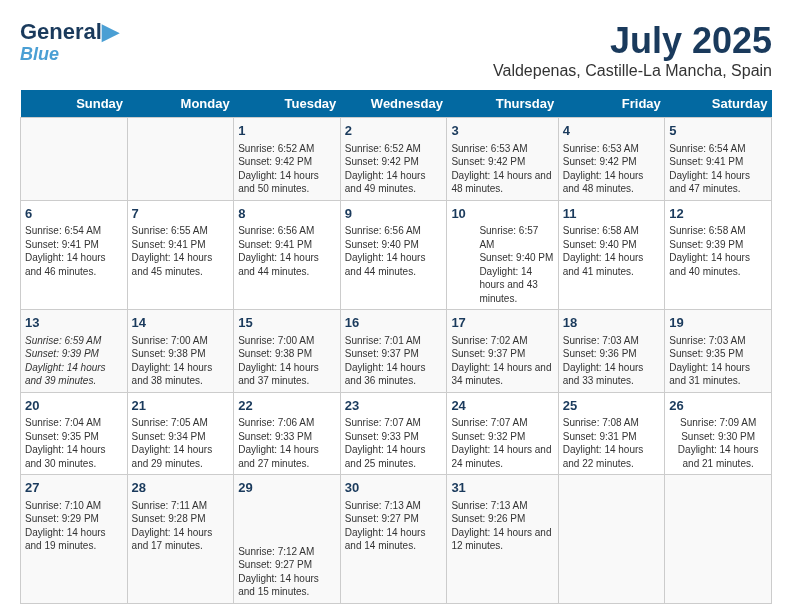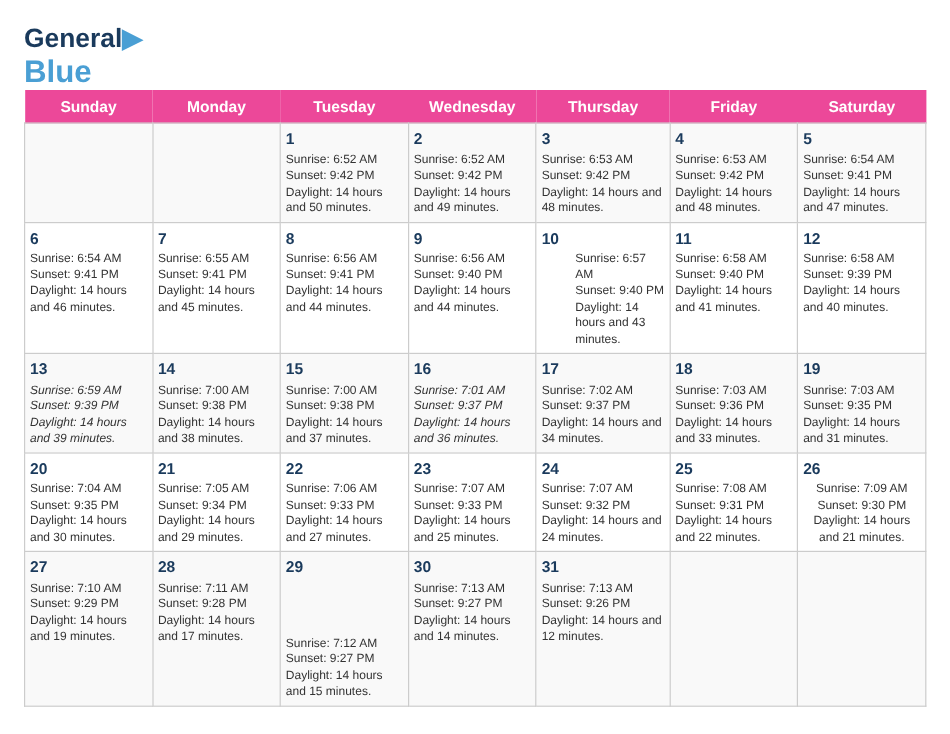--- a/index.html
+++ b/index.html
@@ -7,20 +7,21 @@
       font-family: Arial, sans-serif;
       background: #fff;
       width: 792px;
       min-height: 612px;
       padding: 20px;
     }
     .header {
       display: flex;
       justify-content: space-between;
       align-items: flex-start;
+      margin-bottom: 10px;
     }
     .logo {
       display: flex;
       align-items: center;
     }
     .logo-text {
       font-size: 22px;
       font-weight: bold;
       color: #1a3a5c;
       line-height: 1.1;
@@ -39,24 +40,24 @@
     .subtitle {
       font-size: 16px;
       color: #333;
     }
     table {
       width: 100%;
       border-collapse: collapse;
       font-size: 10.5px;
     }
     thead tr th {
-      background-color: #ec4899;
+      background-color: #0369a1;
       color: #fff;
       padding: 6px 4px;
-      text-align: center;
+      text-align: right;
       font-size: 13px;
       font-weight: bold;
     }
     tbody tr td {
       border: 1px solid #ccc;
       padding: 4px 4px;
       vertical-align: top;
       min-width: 95px;
       background: #fff;
       line-height: 1.35;
@@ -81,22 +82,26 @@
   </style>
 </head>
 <body>
 
 <div class="header">
   <div class="logo">
     <div style="display:flex;flex-direction:column;align-items:flex-start;">
       <div style="display:flex;align-items:center;">
         <span class="logo-text">General<span>▶</span></span>
       </div>
-      <span style="font-size:26px;font-weight:bold;color:#4a9fd4;margin-left:0;">Blue</span>
+      <span style="font-size:18px;font-weight:bold;color:#4a9fd4;margin-left:0;font-style:italic;">Blue</span>
     </div>
+  </div>
+  <div class="title-block">
+    <div class="main-title">July 2025</div>
+    <div class="subtitle">Valdepenas, Castille-La Mancha, Spain</div>
   </div>
 </div>
 
 <table>
   <thead>
     <tr id="col-headers">
         <th>Sunday</th>
         <th>Monday</th>
         <th>Tuesday</th>
         <th>Wednesday</th>
@@ -198,21 +203,21 @@
 Daylight: 14 hours and 38 minutes.</div>
         </td>
         <td>
           <span class="day-num">15</span>
           <div class="day-detail" style="white-space: pre-line;">Sunrise: 7:00 AM
 Sunset: 9:38 PM
 Daylight: 14 hours and 37 minutes.</div>
         </td>
         <td>
           <span class="day-num">16</span>
-          <div class="day-detail" style="white-space: pre-line; font-style: italic;">Sunrise: 7:01 AM
+          <div class="day-detail" style="white-space: pre-line;">Sunrise: 7:01 AM
 Sunset: 9:37 PM
 Daylight: 14 hours and 36 minutes.</div>
         </td>
         <td>
           <span class="day-num">17</span>
           <div class="day-detail" style="white-space: pre-line;">Sunrise: 7:02 AM
 Sunset: 9:37 PM
 Daylight: 14 hours and 34 minutes.</div>
         </td>
         <td>

